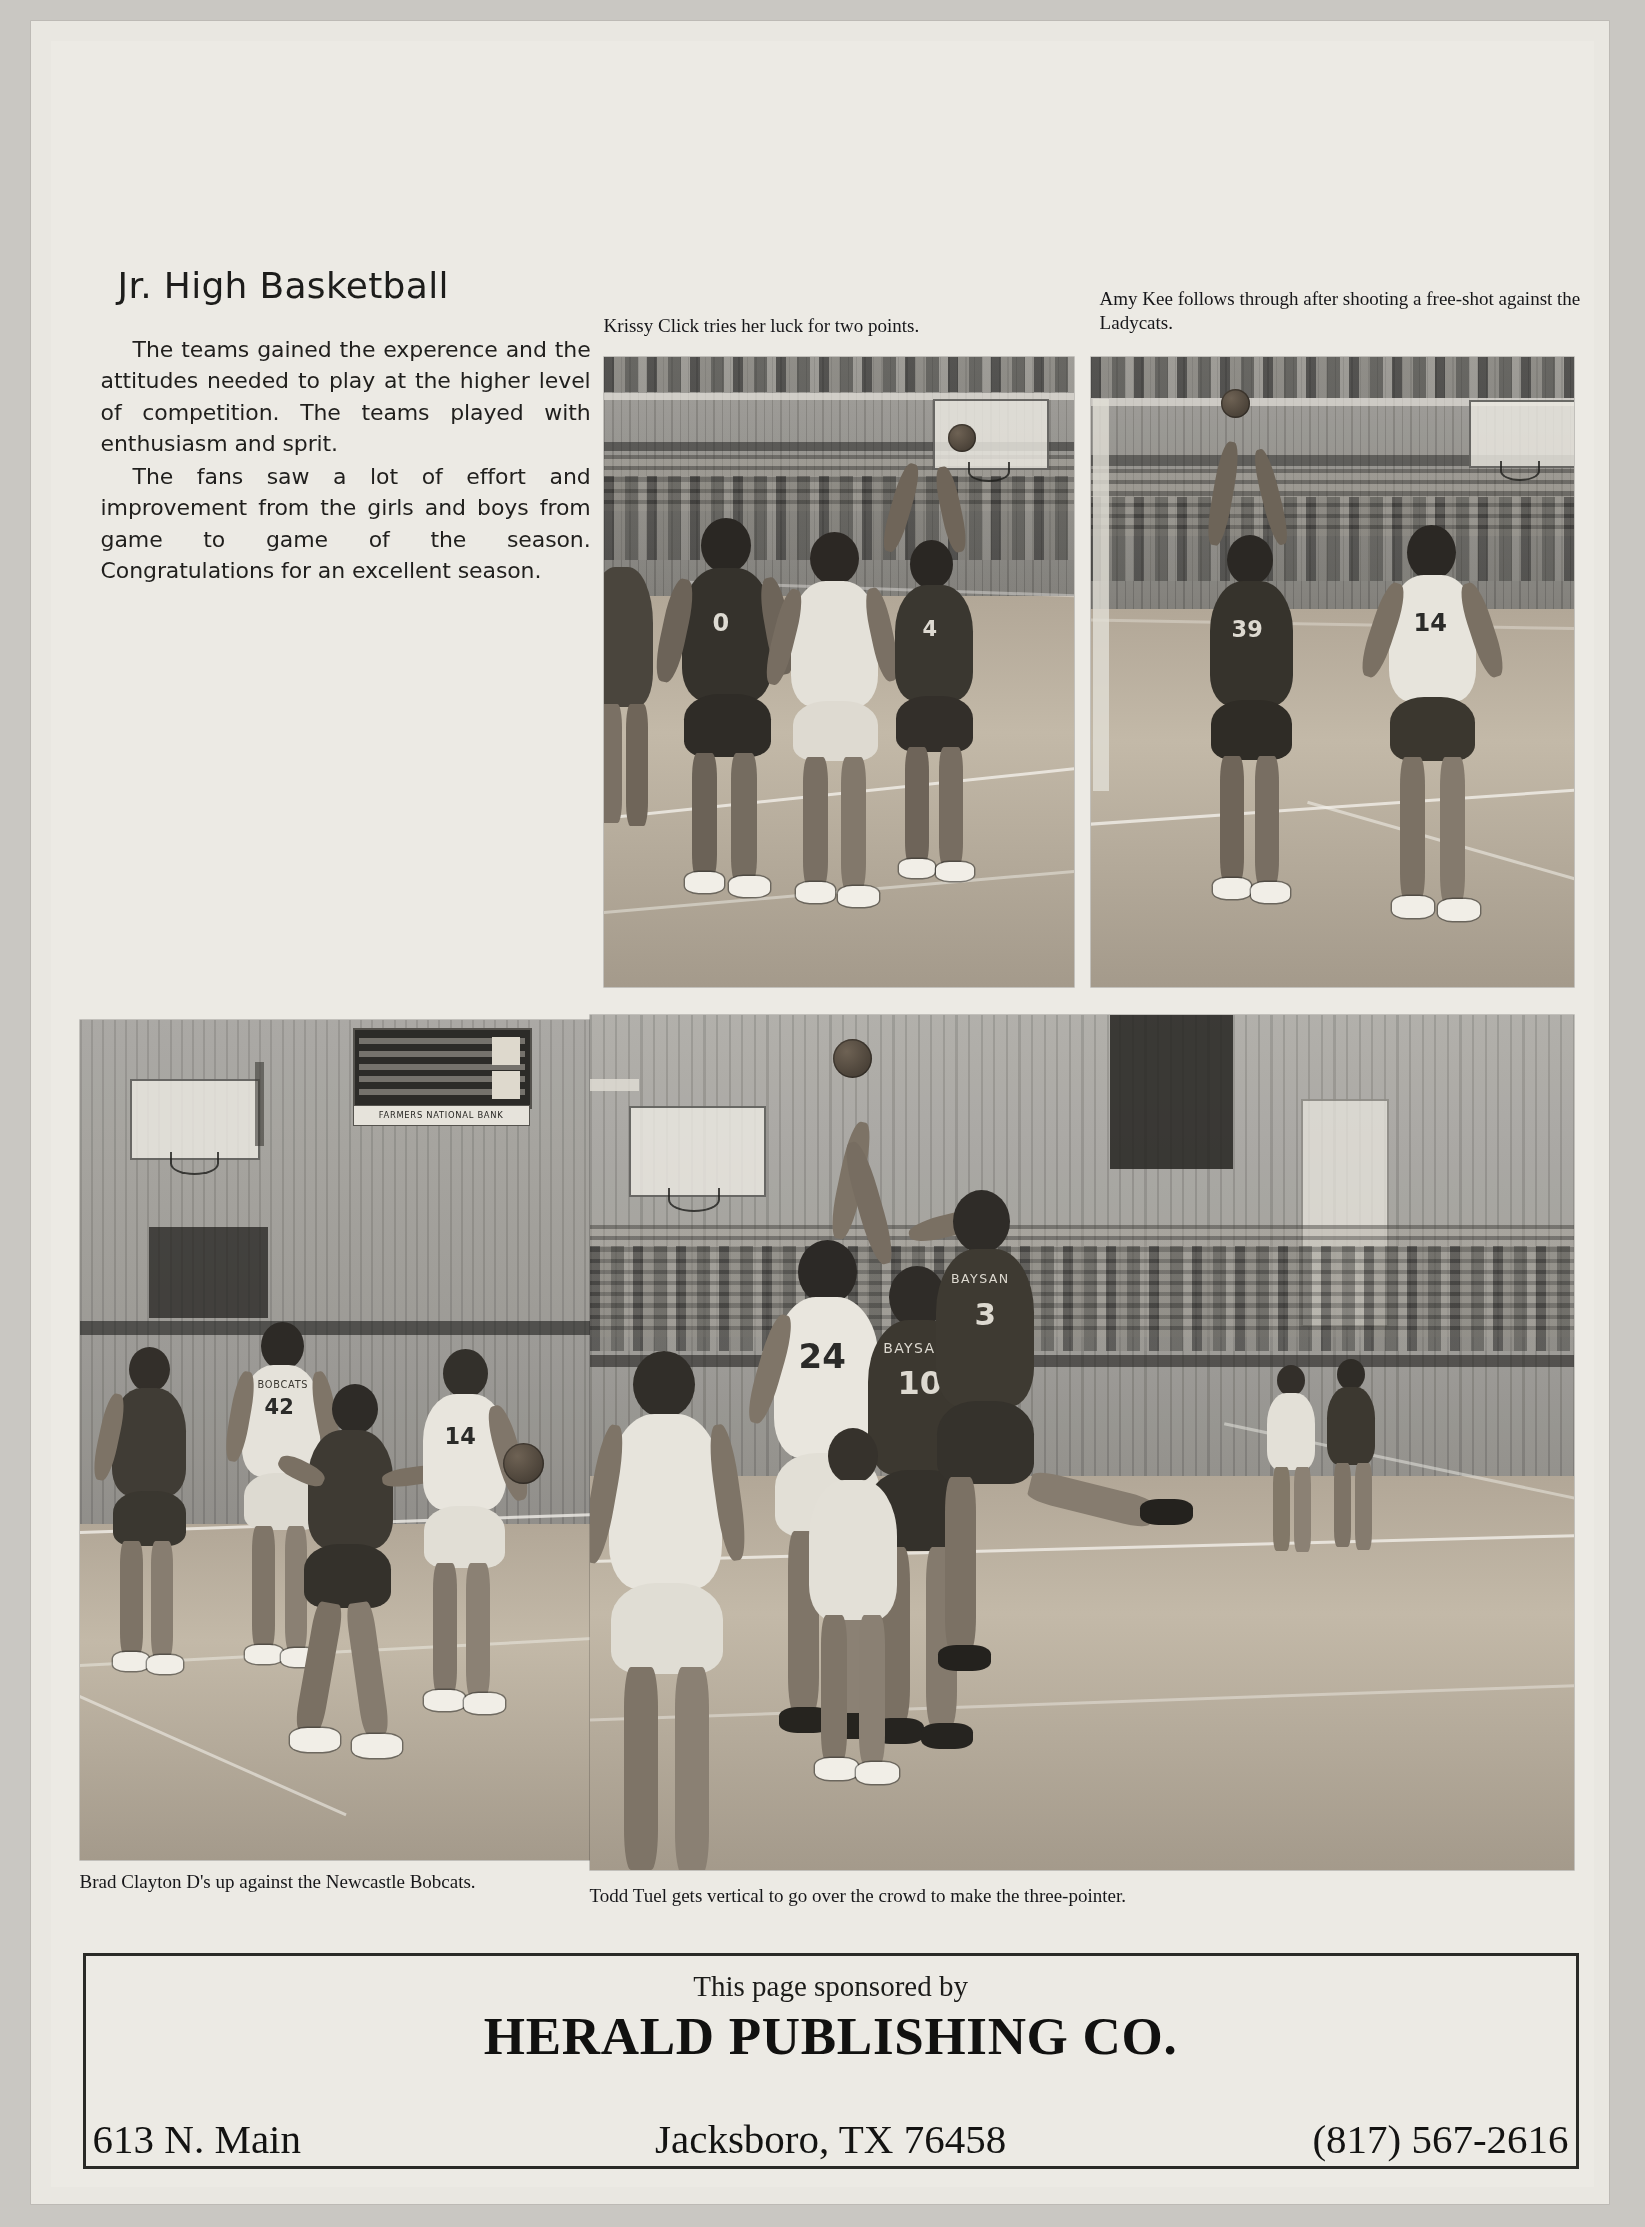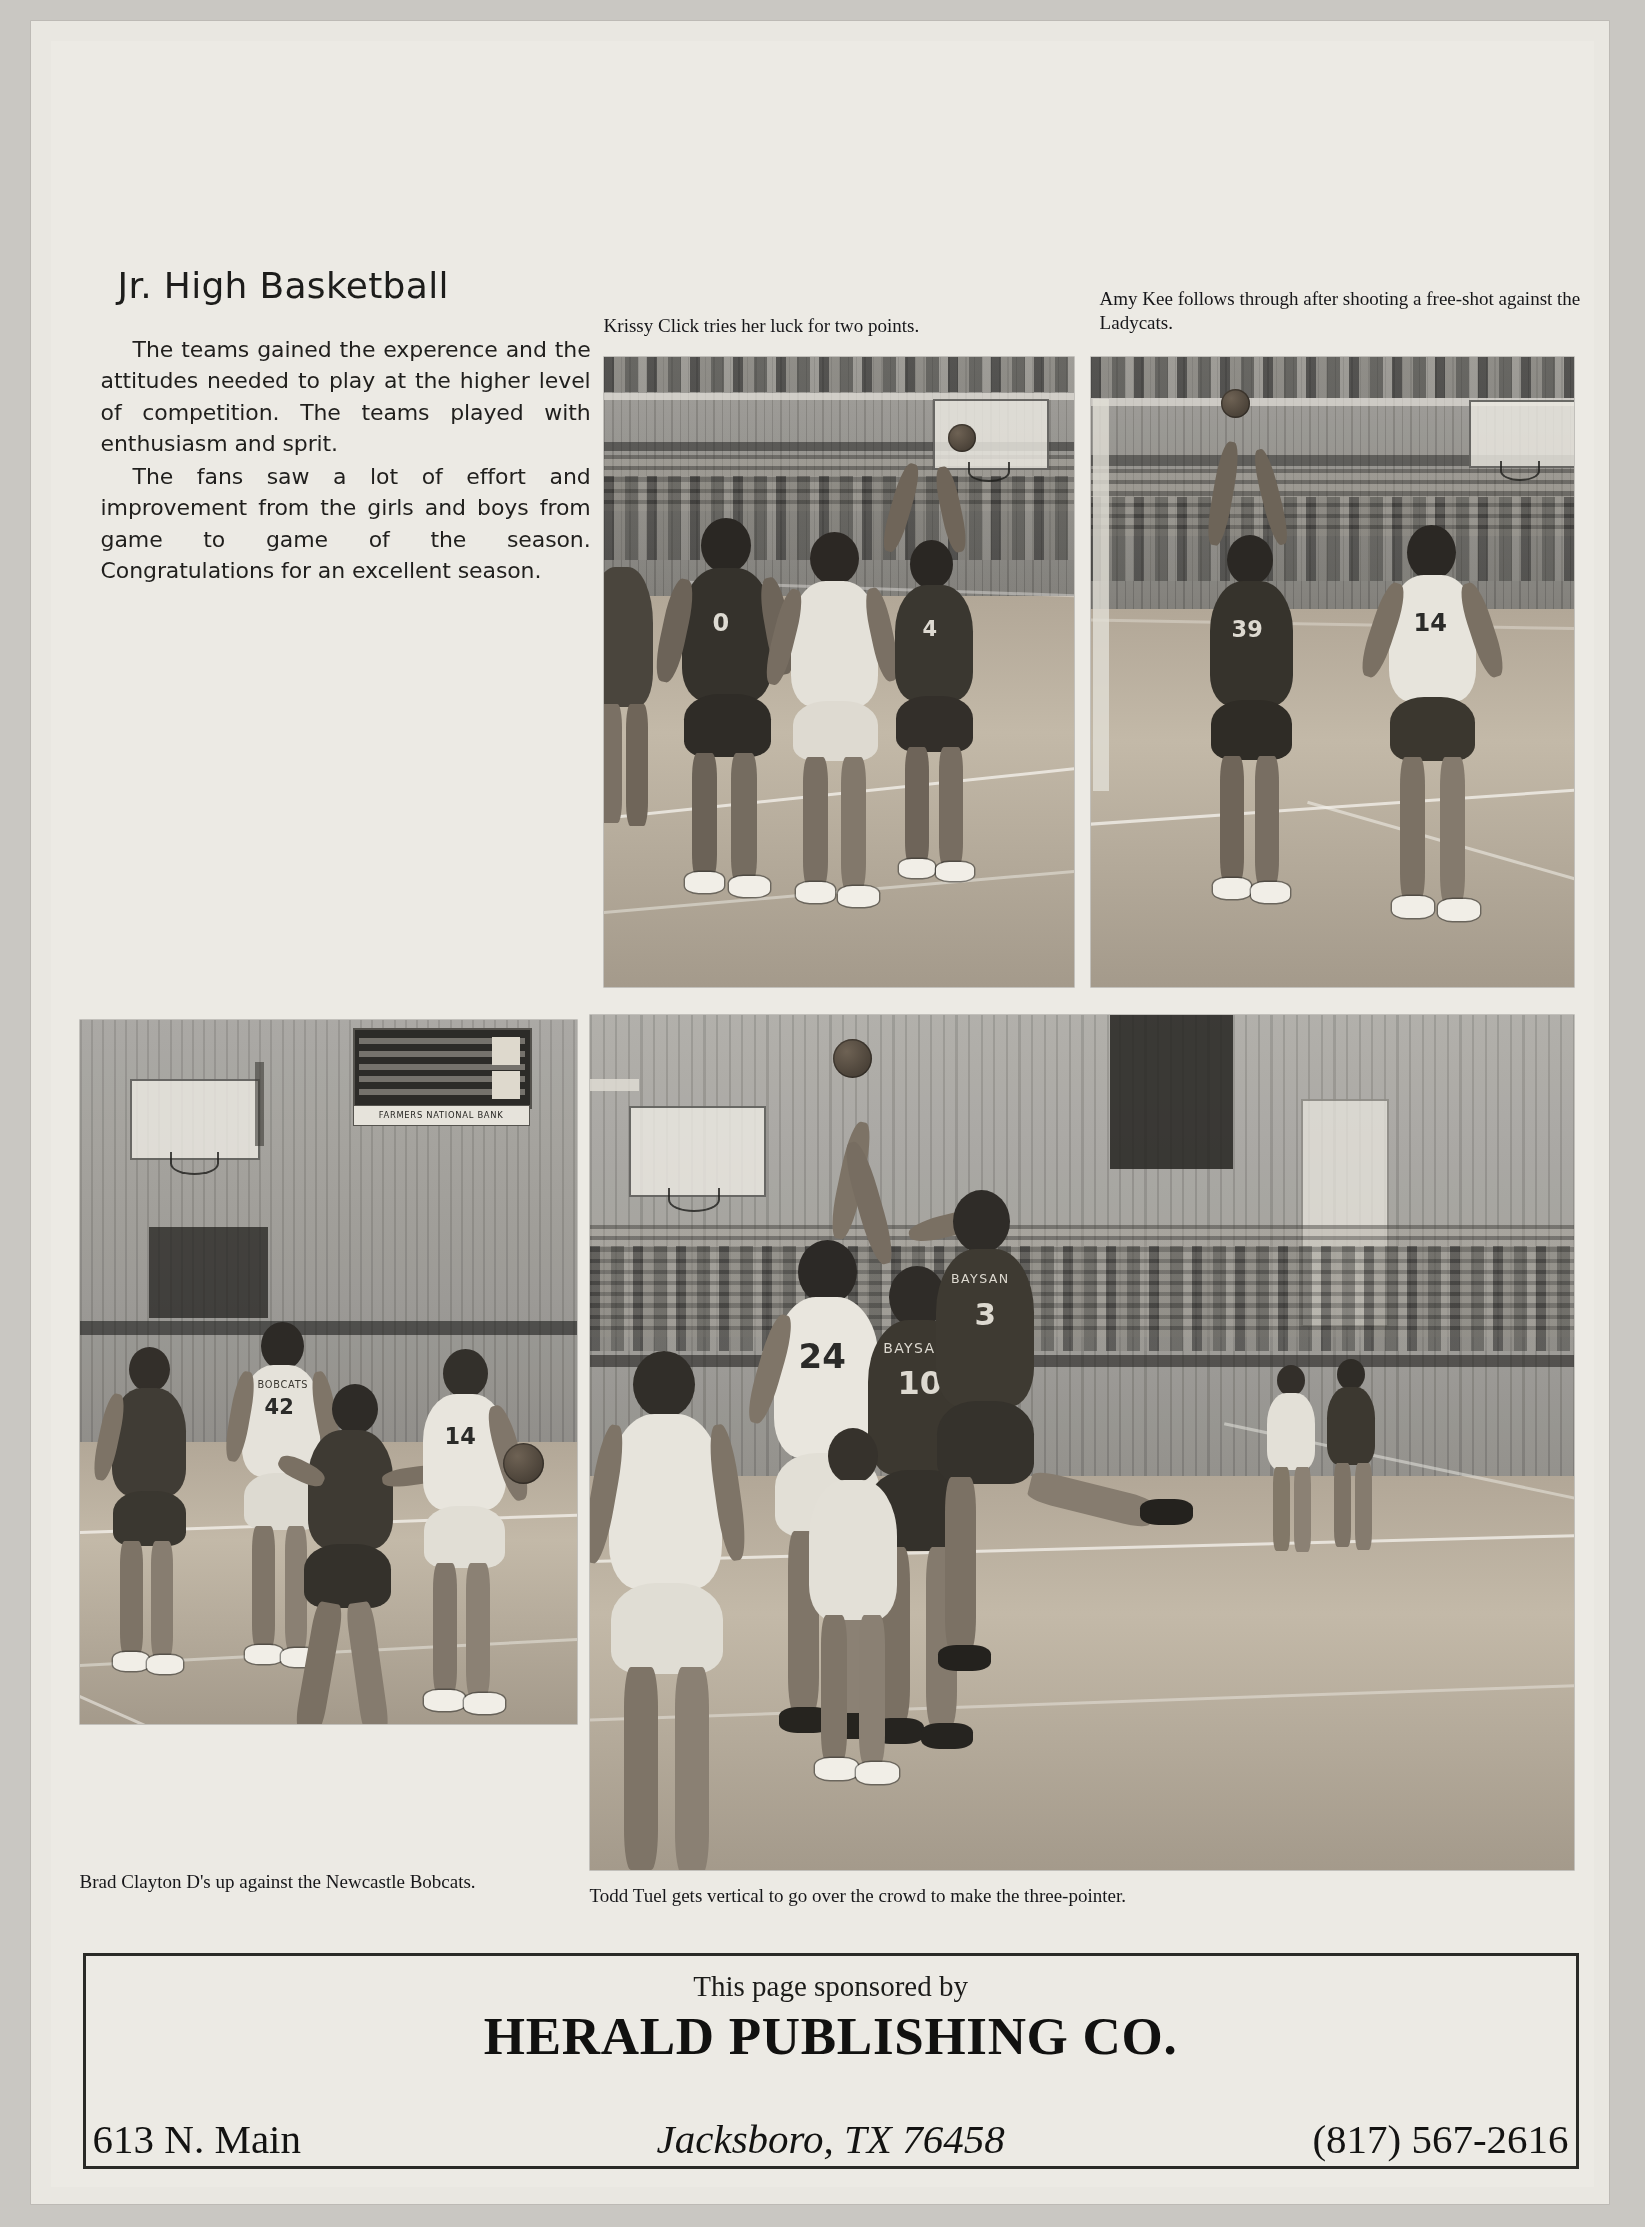--- a/index.html
+++ b/index.html
@@ -221,21 +221,21 @@
     color: #111110;
   }
   .sponsor-addr {
     position: absolute;
     bottom: 2.8px;
     font-family: "Liberation Serif", serif;
     font-size: 41px;
     color: #131312;
   }
   .sponsor-addr.left  { left: 7px; }
-  .sponsor-addr.city  { left: 50%; transform: translateX(-50%); font-style: italic; }
+  .sponsor-addr.city  { left: 50%; transform: translateX(-50%); }
   .sponsor-addr.phone { right: 7px; }
 
   .ghost {
     position: absolute;
     left: 42px; right: 42px;
     top: 64px;
     text-align: center;
     font-family: "Liberation Serif", serif;
     font-size: 49px;
     color: rgba(150,148,142,0.35);
@@ -369,21 +369,21 @@
             <div class="p-leg" style="left:29px;top:232px;width:25px;height:144px;background:#7b7164;"></div>
             <div class="p-leg" style="left:69px;top:232px;width:25px;height:147px;background:#847a6d;"></div>
             <div class="shoe" style="left:21px;top:371px;width:42px;height:22.4px;"></div>
             <div class="shoe" style="left:67px;top:374px;width:42px;height:22.4px;"></div>
             <div class="p-arm" style="left:0px;top:56px;width:24px;height:98px;background:#7a7063;transform:rotate(18deg);"></div>
             <div class="p-arm" style="left:99px;top:56px;width:24px;height:98px;background:#7a7063;transform:rotate(-18deg);"></div>
           </div>
         </div>
       </div>
 
-      <div class="photo" style="left:29px; top:979px; width:497px; height:704px;">
+      <div class="photo" style="left:29px; top:979px; width:497px; height:840px;padding-left:20px;">
         <div class="ph-inner">
           <div class="gym-wall" style="height:66%;background:
               repeating-linear-gradient(90deg, rgba(0,0,0,0.08) 0 2.1px, rgba(255,255,255,0.06) 2.1px 11.2px),
               linear-gradient(180deg,#a6a49f 0%, #96948f 60%, #868480 100%);"></div>
           <div class="gym-floor" style="height:40%;"></div>
 
           <div class="scoreboard" style="left:273px;top:8.4px;width:175px;height:77px;">
             <div class="sb-row" style="top:8.4px;"></div>
             <div class="sb-row" style="top:21px;"></div>
             <div class="sb-row" style="top:34px;"></div>

